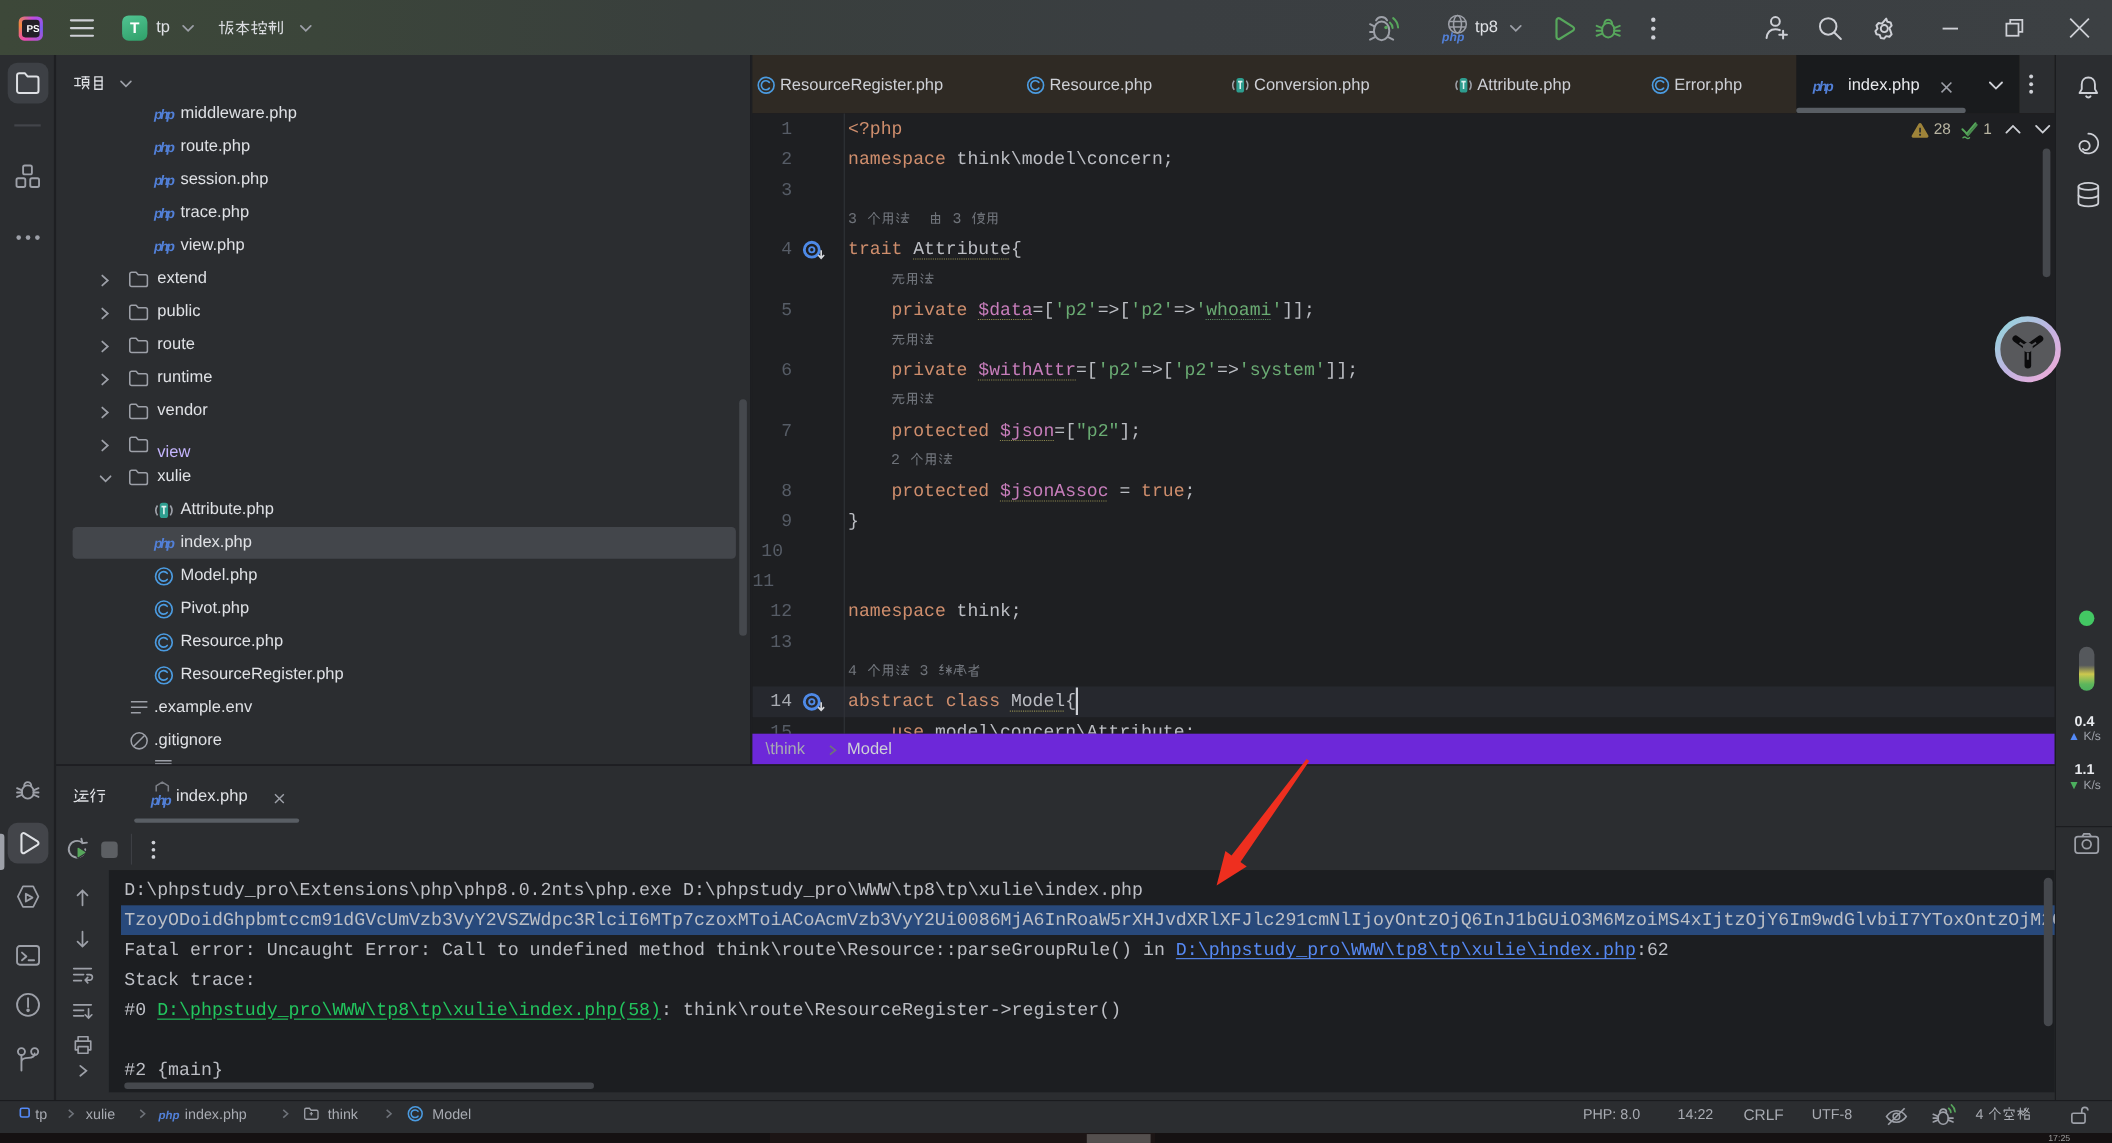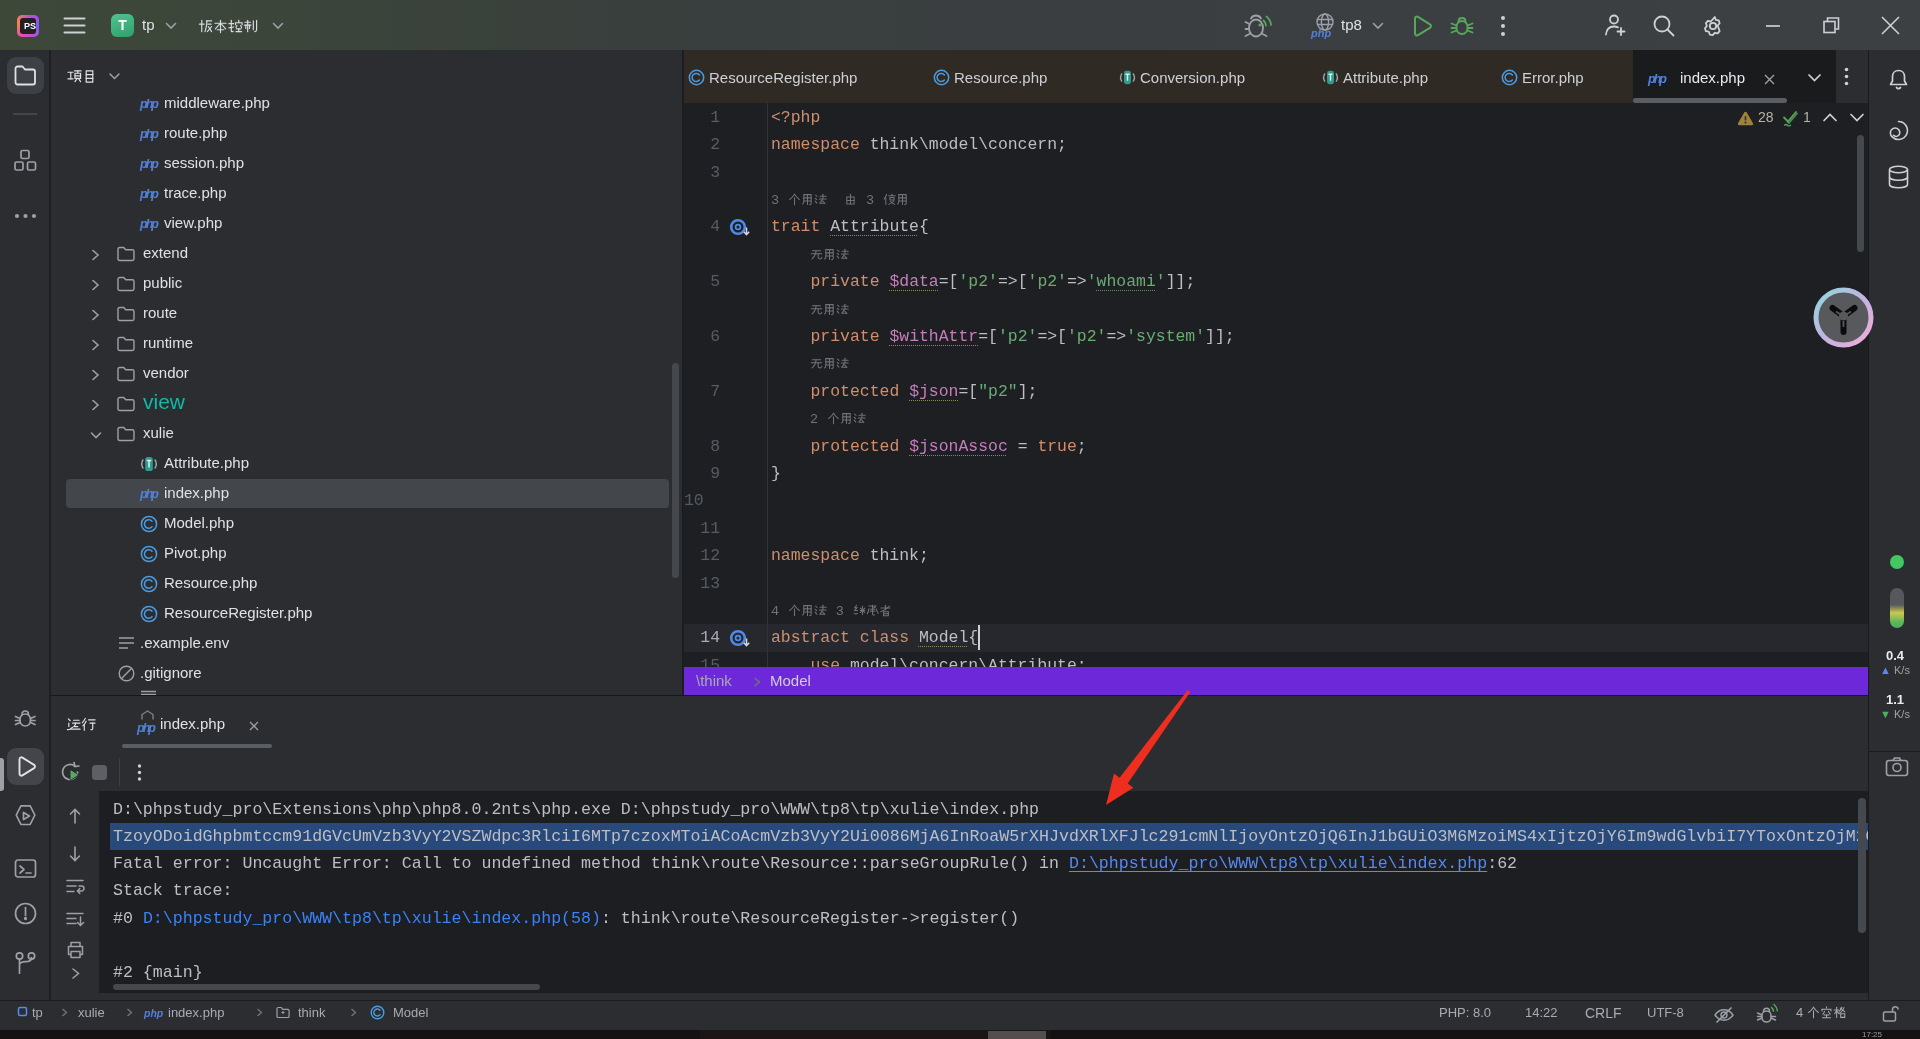--- a/index.html
+++ b/index.html
@@ -459,21 +459,21 @@
  <svg class="abs" style="left:66px;top:316px" width="18" height="16">
           <path d="M1 3.2c0-.9.7-1.7 1.7-1.7h4l2 2.3h6.6c.9 0 1.7.8 1.7 1.7v7.3c0 .9-.8 1.7-1.7 1.7H2.7c-1 0-1.7-.8-1.7-1.7z" fill="none" stroke="#9da0a8" stroke-width="1.4" stroke-linejoin="round"></path>
         </svg>
  <span class="abs" style="left:92px;top:314px;font-size:15px;color:#dfe1e5">vendor</span>
  <svg class="abs" style="left:40px;top:349px" width="9" height="11">
           <path d="M2 1.5l5 4.5-5 4.5" stroke="#9da0a8" stroke-width="1.6" fill="none" stroke-linecap="round"></path>
         </svg>
  <svg class="abs" style="left:66px;top:346px" width="18" height="16">
           <path d="M1 3.2c0-.9.7-1.7 1.7-1.7h4l2 2.3h6.6c.9 0 1.7.8 1.7 1.7v7.3c0 .9-.8 1.7-1.7 1.7H2.7c-1 0-1.7-.8-1.7-1.7z" fill="none" stroke="#9da0a8" stroke-width="1.4" stroke-linejoin="round"></path>
         </svg>
- <span class="abs" style="left:92px;top:340px;font-size:21px;color:#14b8a6">view</span>
+ <span class="abs" style="left:92px;top:352px;font-size:15px;color:#c4b5fd">view</span>
  <svg class="abs" style="left:39px;top:381px" width="12" height="9">
           <path d="M1.5 2l4.5 4.5L10.5 2" stroke="#9da0a8" stroke-width="1.6" fill="none" stroke-linecap="round"></path>
         </svg>
  <svg class="abs" style="left:66px;top:376px" width="18" height="16">
           <path d="M1 3.2c0-.9.7-1.7 1.7-1.7h4l2 2.3h6.6c.9 0 1.7.8 1.7 1.7v7.3c0 .9-.8 1.7-1.7 1.7H2.7c-1 0-1.7-.8-1.7-1.7z" fill="none" stroke="#9da0a8" stroke-width="1.4" stroke-linejoin="round"></path>
         </svg>
  <span class="abs" style="left:92px;top:374px;font-size:15px;color:#dfe1e5">xulie</span>
  <svg class="abs" style="left:89px;top:405px" width="18" height="18">
           <path d="M3.2 4.5a8 8 0 0 0 0 9" stroke="#9da0a8" stroke-width="1.5" fill="none"></path>
           <path d="M14.8 4.5a8 8 0 0 1 0 9" stroke="#9da0a8" stroke-width="1.5" fill="none"></path>
@@ -633,22 +633,22 @@
           <use href="#cj个"></use>
         </svg><svg width="13" height="13" viewBox="0 0 16 16" style="vertical-align:-2px">
           <use href="#cj用"></use>
         </svg><svg width="13" height="13" viewBox="0 0 16 16" style="vertical-align:-2px">
           <use href="#cj法"></use>
         </svg></div>
  <div class="abs mono" style="left:0;top:329.6px;width:36px;text-align:right;font-size:16.45px;line-height:27.4px;color:#565c66">8</div>
  <div class="abs mono" style="left:87px;top:329.6px;font-size:16.45px;line-height:27.4px;white-space:pre"><span class="pl">    </span><span class="kw">protected</span><span class="pl"> </span><span class="vr uy">$jsonAssoc</span><span class="pl"> = </span><span class="kw">true</span><span class="pl">;</span></div>
  <div class="abs mono" style="left:0;top:357.0px;width:36px;text-align:right;font-size:16.45px;line-height:27.4px;color:#565c66">9</div>
  <div class="abs mono" style="left:87px;top:357.0px;font-size:16.45px;line-height:27.4px;white-space:pre"><span class="pl">}</span></div>
- <div class="abs mono" style="left:0;top:384.4px;width:36px;text-align:left;font-size:16.45px;line-height:27.4px;color:#565c66">10</div>
- <div class="abs mono" style="left:0;top:411.8px;width:36px;text-align:right;font-size:16.45px;line-height:27.4px;color:#565c66">11</div>
+ <div class="abs mono" style="left:0;top:384.4px;width:36px;text-align:center;font-size:16.45px;line-height:27.4px;color:#565c66">10</div>
+ <div class="abs mono" style="left:0;top:411.8px;width:36px;font-size:16.45px;line-height:27.4px;color:#565c66">11</div>
  <div class="abs mono" style="left:0;top:439.2px;width:36px;text-align:right;font-size:16.45px;line-height:27.4px;color:#565c66">12</div>
  <div class="abs mono" style="left:87px;top:439.2px;font-size:16.45px;line-height:27.4px;white-space:pre"><span class="kw">namespace</span><span class="pl"> think;</span></div>
  <div class="abs mono" style="left:0;top:466.6px;width:36px;text-align:right;font-size:16.45px;line-height:27.4px;color:#565c66">13</div>
  <div class="abs" style="left:87px;top:498.0px;color:#6f737a;letter-spacing:.5px"><span class="mono" style="font-size:13.5px">4 </span><svg width="13" height="13" viewBox="0 0 16 16" style="vertical-align:-2px">
           <use href="#cj个"></use>
         </svg><svg width="13" height="13" viewBox="0 0 16 16" style="vertical-align:-2px">
           <use href="#cj用"></use>
         </svg><svg width="13" height="13" viewBox="0 0 16 16" style="vertical-align:-2px">
           <use href="#cj法"></use>
         </svg><span class="mono" style="font-size:13.5px">&nbsp;</span><span class="mono" style="font-size:13.5px">3 </span><svg width="13" height="13" viewBox="0 0 16 16" style="vertical-align:-2px">
@@ -797,21 +797,21 @@
         </g>
       </svg>
  <svg class="abs" style="left:20px;top:271px" width="10" height="13">
         <path d="M2 2l5.5 4.5L2 11" stroke="#9da0a8" stroke-width="1.6" fill="none" stroke-linecap="round"></path>
       </svg>
  <div class="abs" style="left:59px;top:126.8px;width:1758px;height:27.3px;background:#28497b"></div>
  <div class="abs mono" style="left:62px;top:99.5px;font-size:16.6px;line-height:27.3px;white-space:pre;color:#bcbec4">D:\phpstudy_pro\Extensions\php\php8.0.2nts\php.exe D:\phpstudy_pro\WWW\tp8\tp\xulie\index.php</div>
  <div class="abs mono" style="left:62px;top:126.8px;font-size:16.6px;line-height:27.3px;white-space:pre;color:#bcbec4">TzoyODoidGhpbmtccm91dGVcUmVzb3VyY2VSZWdpc3RlciI6MTp7czoxMToiACoAcmVzb3VyY2Ui0086MjA6InRoaW5rXHJvdXRlXFJlc291cmNlIjoyOntzOjQ6InJ1bGUiO3M6MzoiMS4xIjtzOjY6Im9wdGlvbiI7YToxOntzOjM2OiJtaWRkbGV3YXJlIjthOjE6e2k6MDtzOjU</div>
  <div class="abs mono" style="left:62px;top:154.1px;font-size:16.6px;line-height:27.3px;white-space:pre;color:#bcbec4">Fatal error: Uncaught Error: Call to undefined method think\route\Resource::parseGroupRule() in <span style="color:#5689f3;text-decoration:underline;text-underline-offset:3px">D:\phpstudy_pro\WWW\tp8\tp\xulie\index.php</span>:62</div>
  <div class="abs mono" style="left:62px;top:181.4px;font-size:16.6px;line-height:27.3px;white-space:pre;color:#bcbec4">Stack trace:</div>
- <div class="abs mono" style="left:62px;top:208.7px;font-size:16.6px;line-height:27.3px;white-space:pre;color:#bcbec4">#0 <span style="color:#3b82f6;text-underline-offset:3px">D:\phpstudy_pro\WWW\tp8\tp\xulie\index.php(58)</span>: think\route\ResourceRegister-&gt;register()</div>
+ <div class="abs mono" style="left:62px;top:208.7px;font-size:16.6px;line-height:27.3px;white-space:pre;color:#bcbec4">#0 <span style="color:#22c55e;text-decoration:underline;text-underline-offset:3px">D:\phpstudy_pro\WWW\tp8\tp\xulie\index.php(58)</span>: think\route\ResourceRegister-&gt;register()</div>
  <div class="abs mono" style="left:62px;top:263.3px;font-size:16.6px;line-height:27.3px;white-space:pre;color:#bcbec4">#2 {main}</div>
  <div class="abs" style="left:1807px;top:102px;width:8px;height:135px;background:#45484d;border-radius:4px"></div>
  <div class="abs" style="left:62px;top:288px;width:427px;height:6px;background:#45484d;border-radius:3px"></div>
 </div>
 
 <div class="abs" style="left:0;top:1000px;width:1920px;height:30px;background:#2b2d30;border-top:1px solid #1a1b1e" id="statusbar"></div>
 <svg class="abs" style="left:17px;top:1006px" width="11" height="11">
       <rect x="1.5" y="1.5" width="8" height="8" rx="1.5" fill="none" stroke="#548af7" stroke-width="1.5"></rect>
     </svg>
  <span class="abs" style="left:32px;top:1005px;font-size:13px;color:#a8abb2">tp</span>

